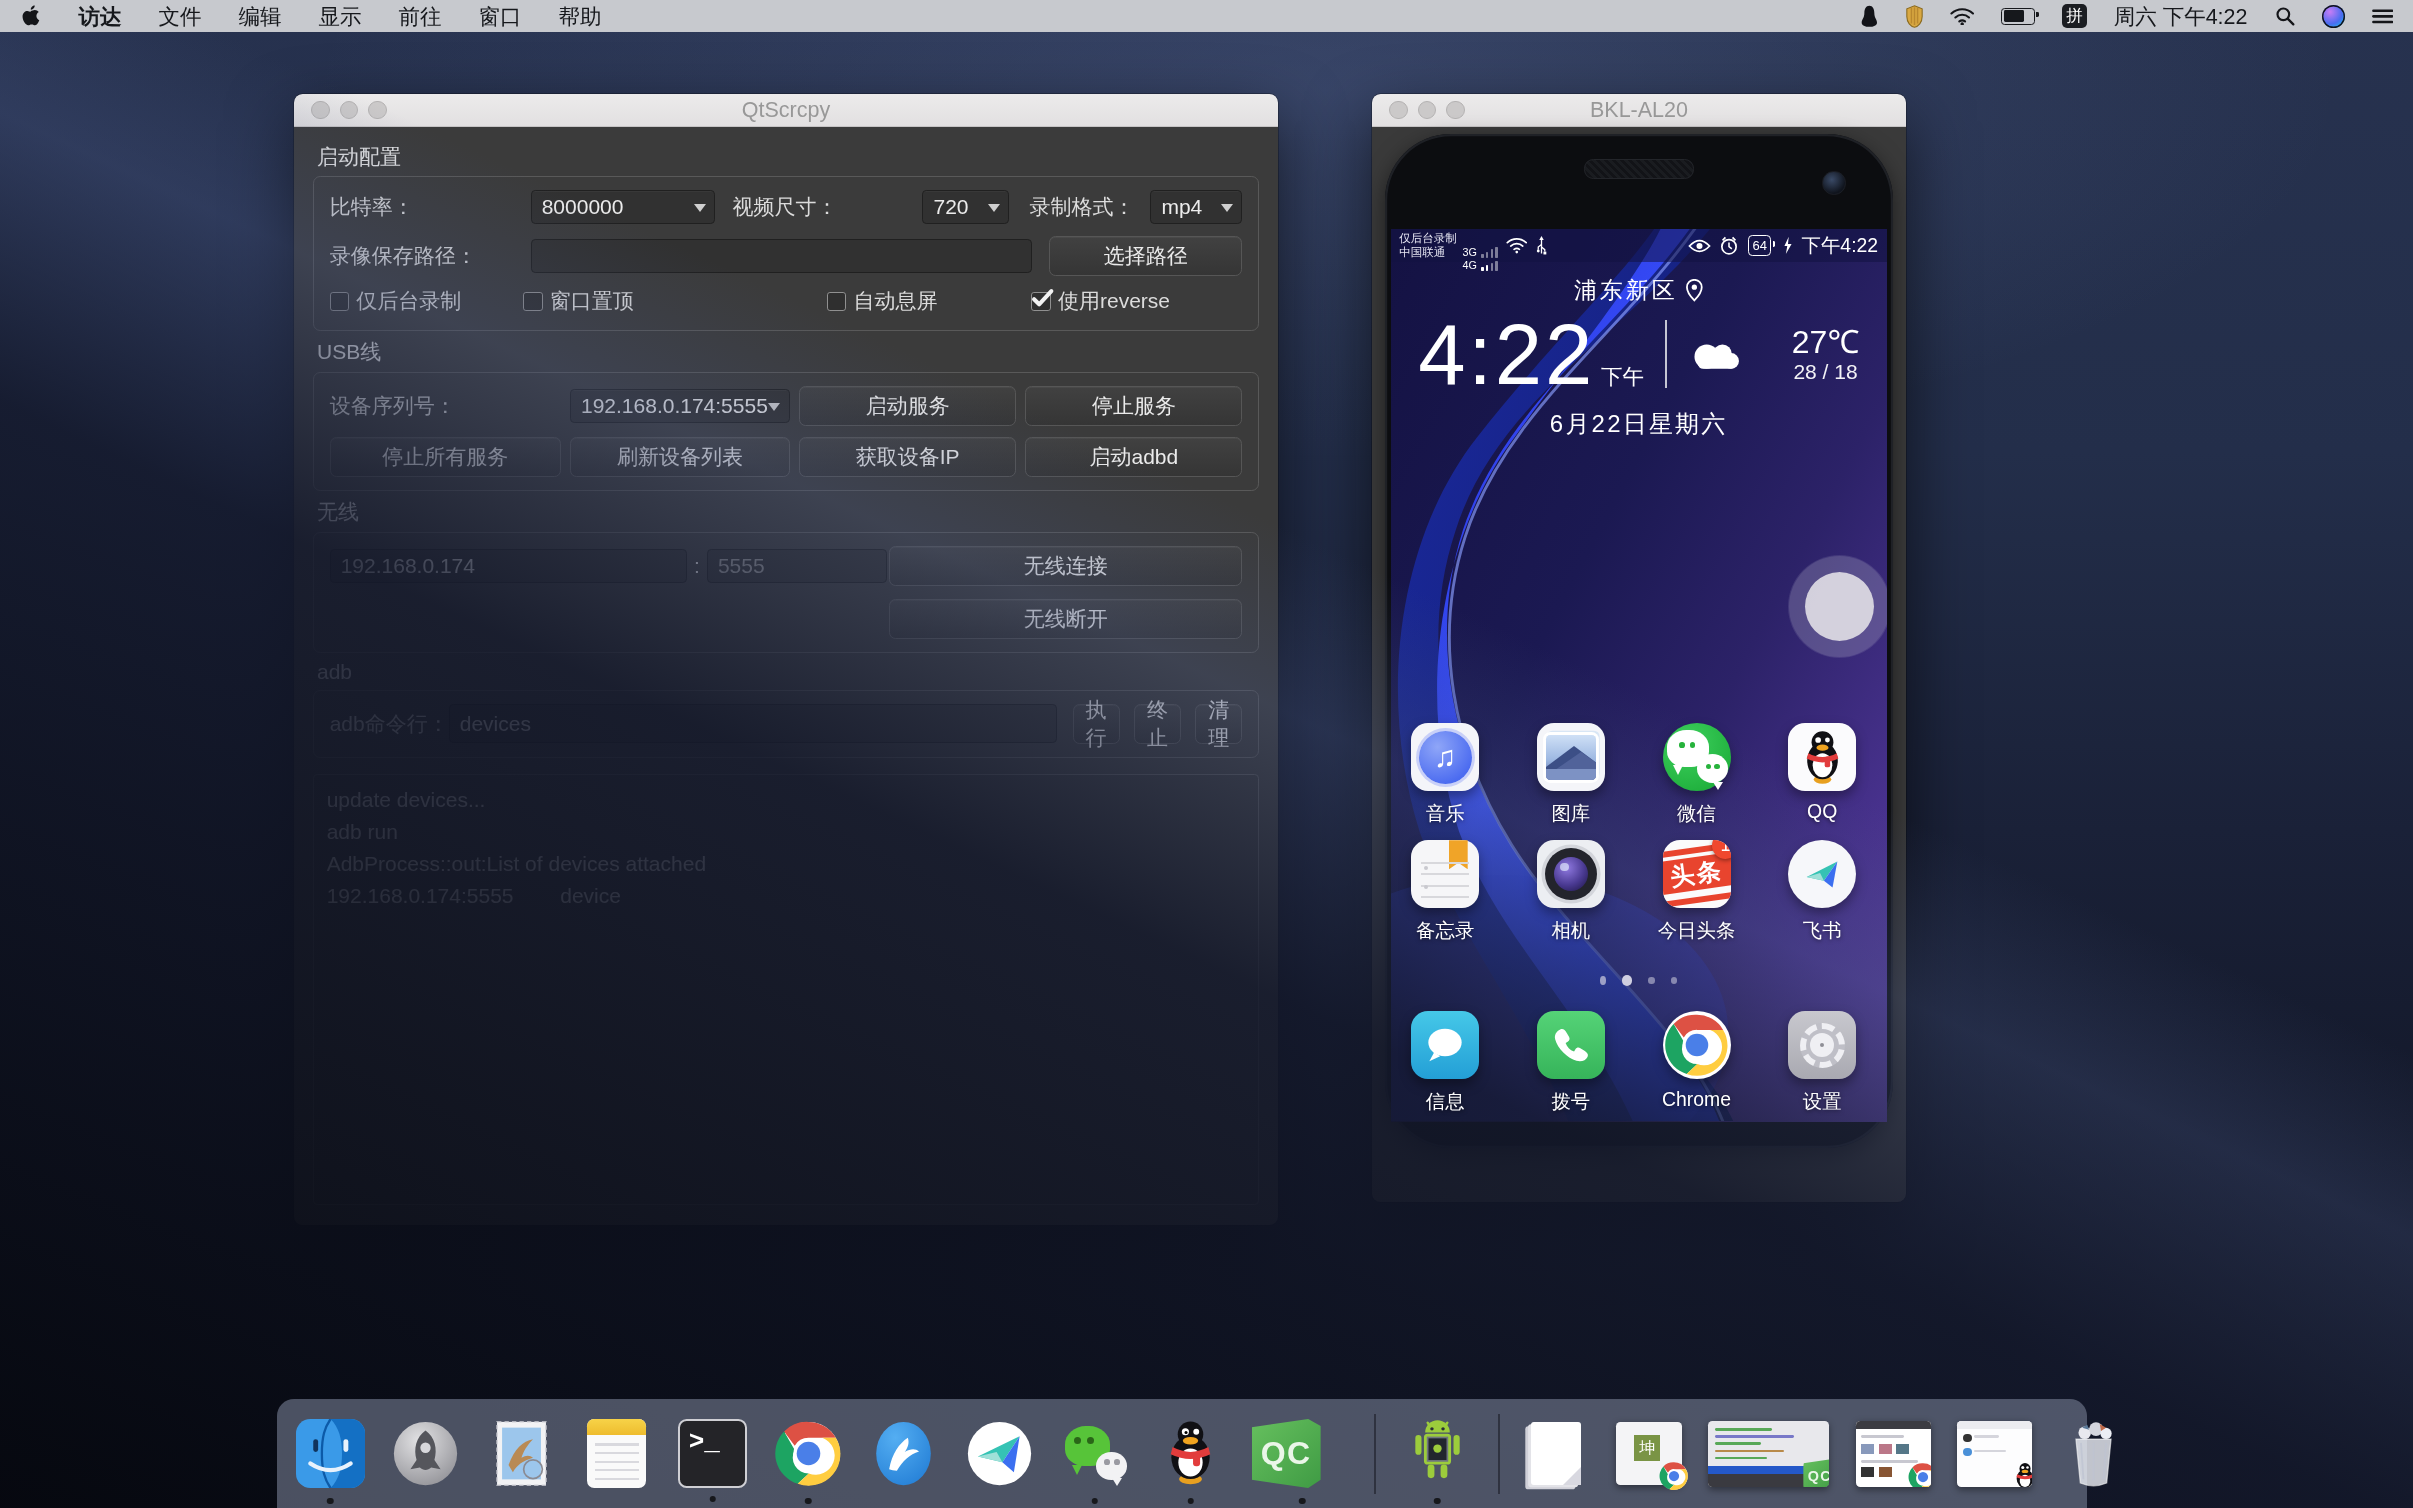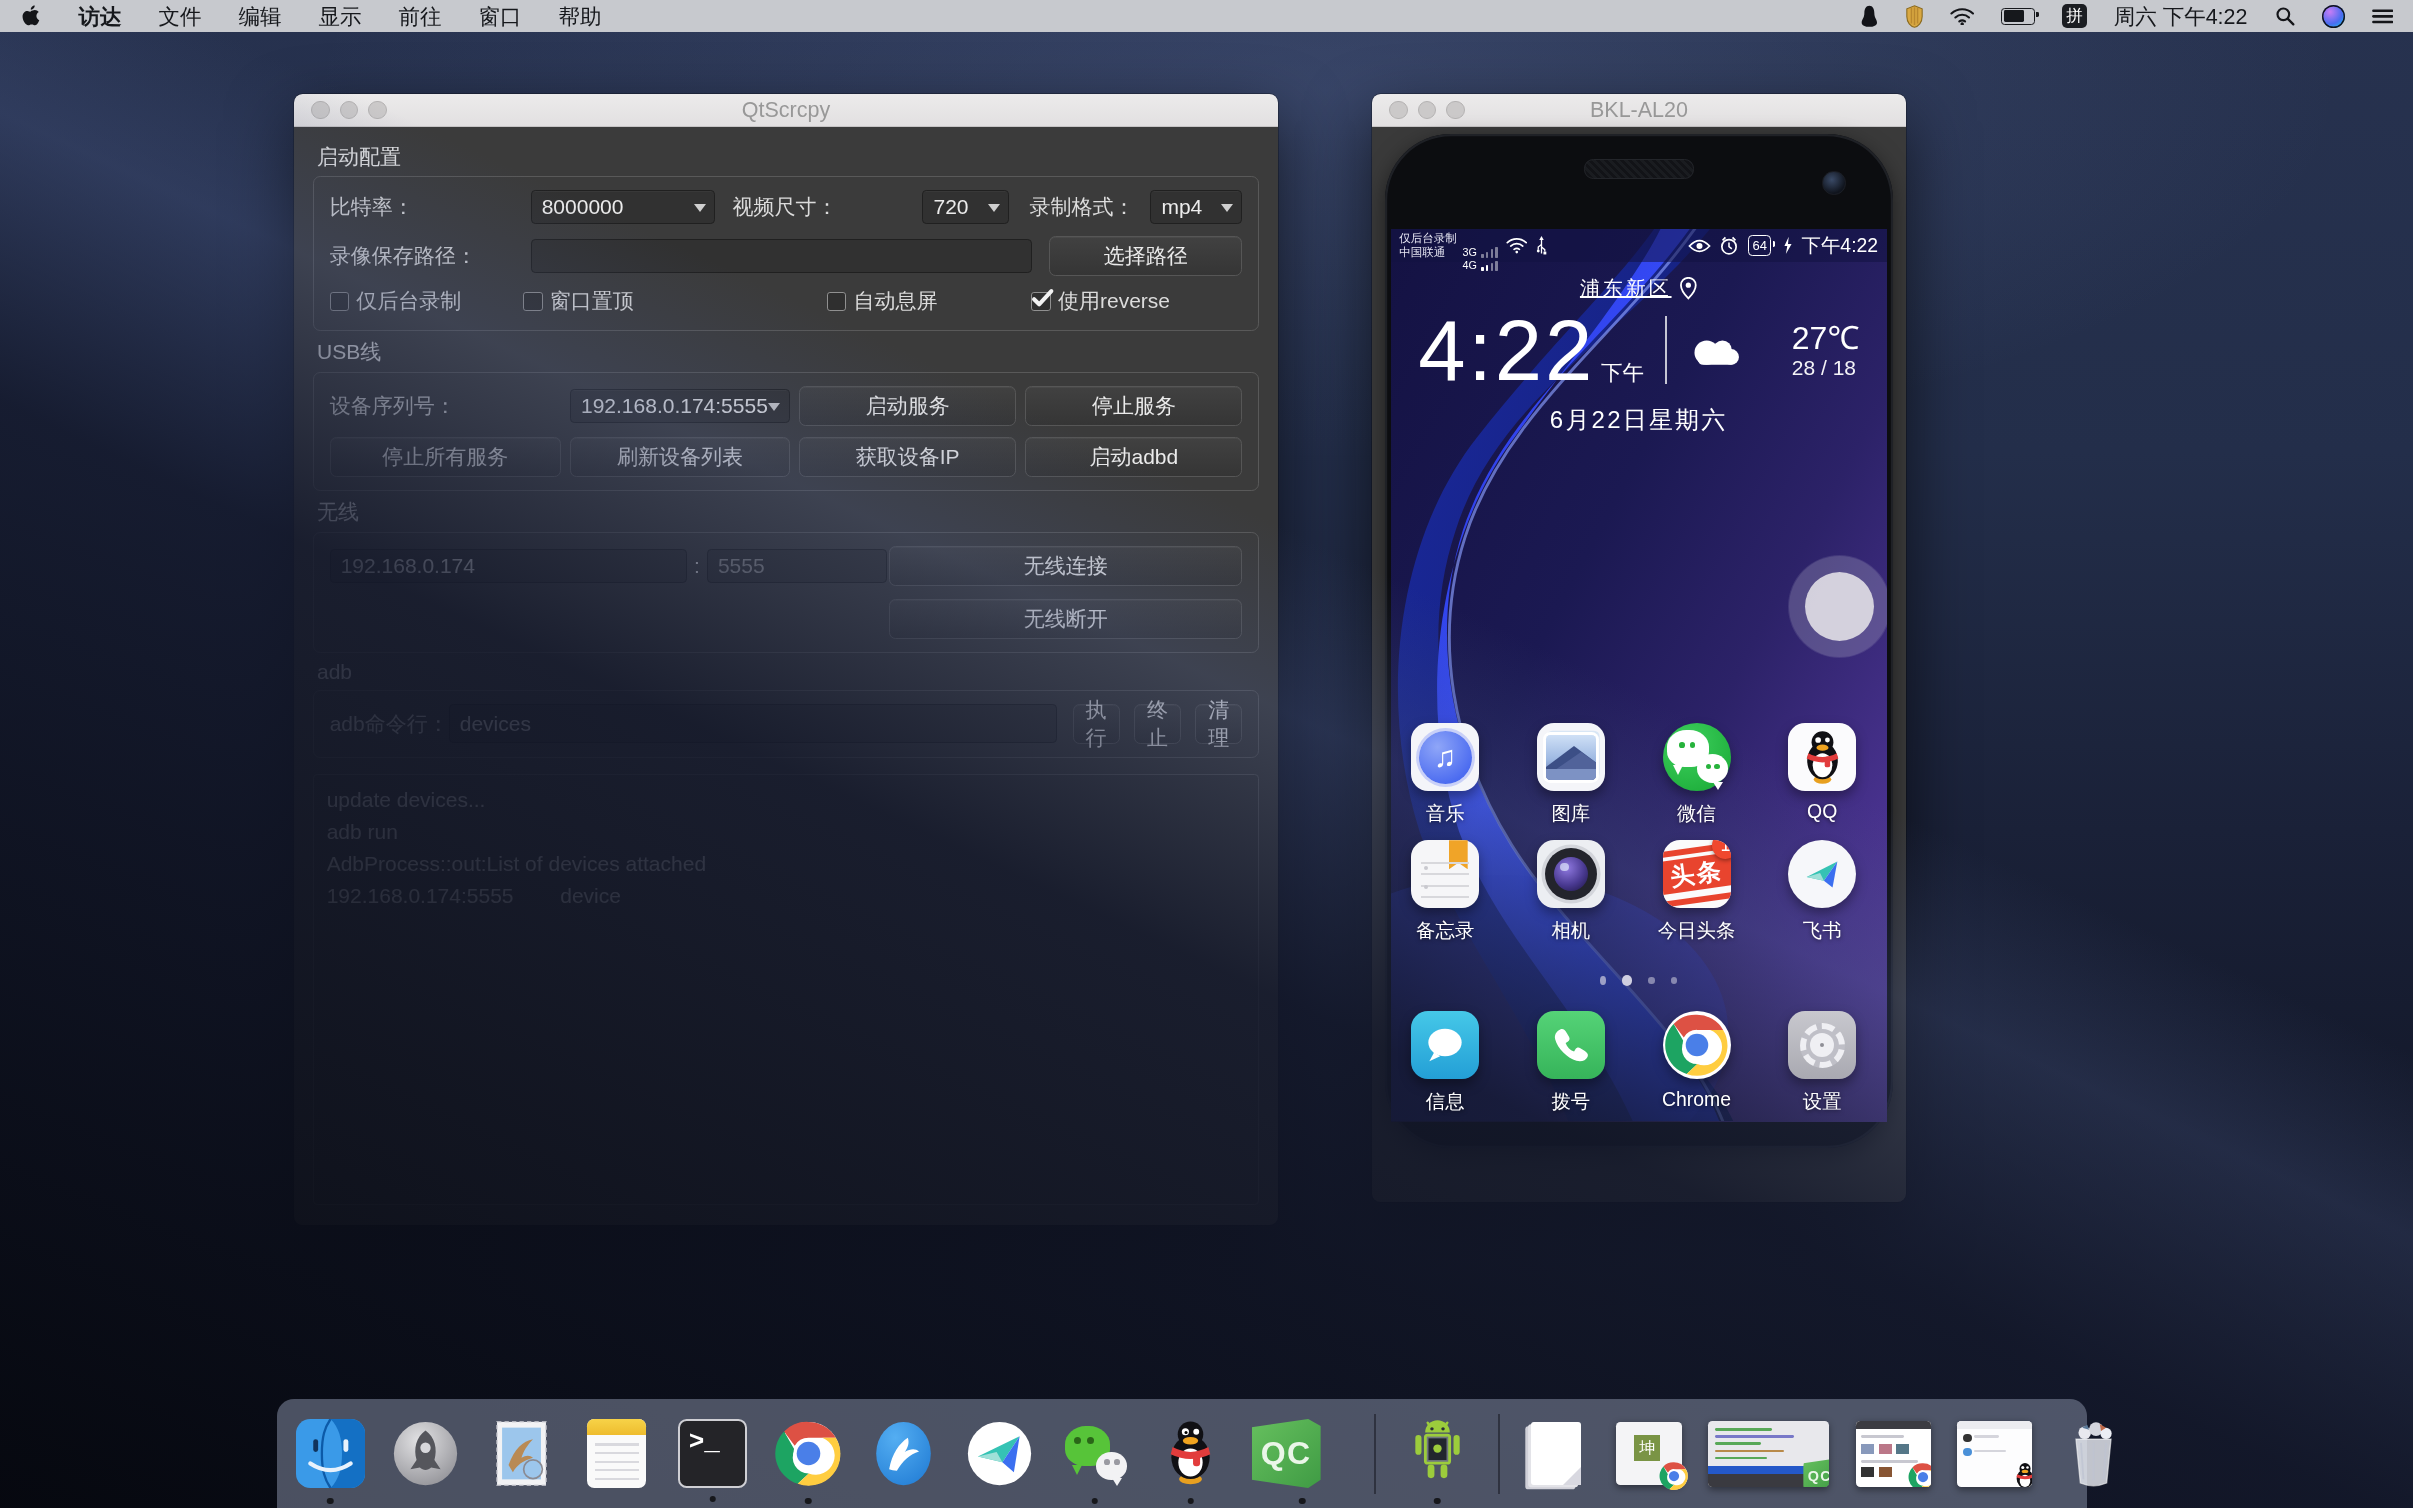--- a/index.html
+++ b/index.html
@@ -75,27 +75,27 @@
   .carriers{display:flex;flex-direction:column;justify-content:center;font-size:11.5px;line-height:13.6px;color:#e8e8f4;}
   .sigrow{display:flex;align-items:flex-end;gap:2.2px;margin-left:4.3px;}
   .sigrow i{width:2.5px;background:#fff;border-radius:0.7px;display:block;}
   .dim{opacity:.45;}
   .st-right{margin-left:auto;display:flex;align-items:center;gap:8.6px;}
   .st-batt{display:flex;align-items:center;border:1.4px solid #fff;border-radius:4.3px;height:19.4px;padding:0 3.6px;font-size:13px;position:relative;margin-right:2.9px;}
   .st-batt::after{content:"";position:absolute;right:-4.3px;top:5px;width:2.2px;height:6.5px;background:#fff;border-radius:0 1.4px 1.4px 0;}
   .st-time{font-size:19.4px;}
 
   .clockwidget{position:absolute;left:0;top:46px;width:100%;color:#fff;z-index:4;text-align:center;}
-  .cw-loc{font-size:20px;display:flex;align-items:center;justify-content:center;gap:7.2px;letter-spacing:2.9px;text-decoration:underline;}
+  .cw-loc{font-size:23px;display:flex;align-items:center;justify-content:center;gap:7.2px;letter-spacing:2.9px;}
   .cw-main{display:flex;align-items:center;justify-content:center;margin-top:5.7px;}
   .cw-time{font-size:85px;font-weight:200;letter-spacing:2.9px;line-height:1;}
   .cw-ampm{font-size:21.5px;align-self:flex-end;margin:0 0 5.7px 5.7px;}
   .cw-div{width:1.4px;height:68px;background:rgba(255,255,255,.75);margin:0 21.5px;}
   .cw-weather{display:flex;align-items:center;gap:11.5px;}
-  .cw-temps{text-align:left;margin-left:36px;}
+  .cw-temps{text-align:center;margin-left:36px;}
   .cw-temp{font-size:32px;line-height:1.1;}
   .cw-range{font-size:21px;opacity:.95;}
   .cw-date{margin-top:11.5px;font-size:24px;letter-spacing:2.2px;}
 
   .app-grid{position:absolute;left:0;width:486px;display:flex;justify-content:space-between;z-index:4;}
   .row1{top:494px;} .row2{top:611px;} .dockrow{top:782px;}
   .tile{width:109px;display:flex;flex-direction:column;align-items:center;}
   .tile .ic{width:68px;height:68px;border-radius:17px;position:relative;box-shadow:0 5.7px 11.5px rgba(0,0,0,.35);}
   .tile .ic.circle{border-radius:50%;}
   .tile .lbl{margin-top:8.6px;font-size:19.4px;color:#fff;text-shadow:0 1.4px 4.3px rgba(0,0,0,.6);white-space:nowrap;}

